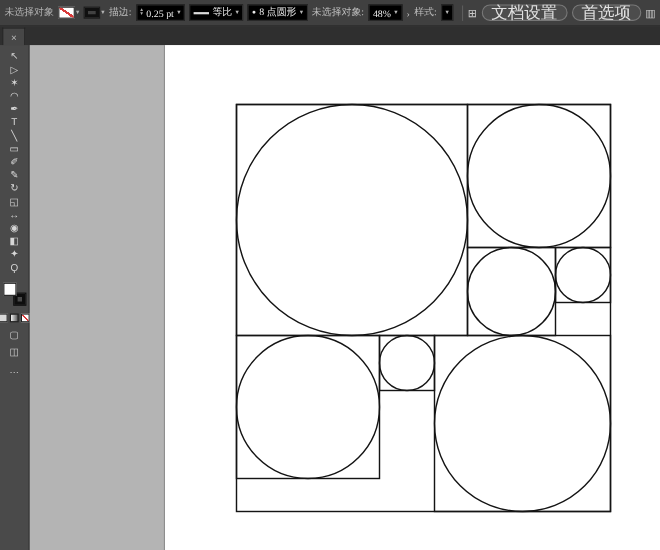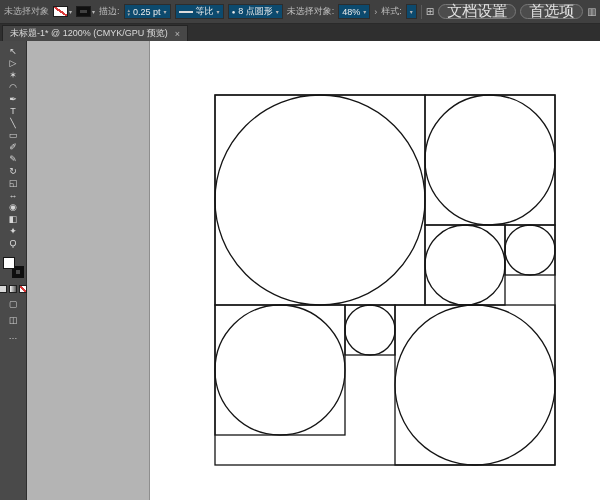--- a/index.html
+++ b/index.html
@@ -6,34 +6,34 @@
   body{
     width:600px;height:500px;position:relative;overflow:hidden;
     background:#404040;font-family:"Liberation Sans","DejaVu Sans",sans-serif;
     -webkit-font-smoothing:antialiased;
   }
   
   .control-bar{
     position:absolute;left:0;top:0;width:600px;height:24px;box-sizing:border-box;
     background:#404040;border-bottom:1px solid #2a2a2a;
     display:flex;align-items:center;gap:4px;padding:0 4px;
-    font-size:9px;color:#c8c8c8;white-space:nowrap;overflow:hidden;
+    font-size:9px;color:#c8c8c8;white-space:nowrap;overflow:hidden;font-family:Liberation Serif, serif;
   }
   .lbl{color:#bdbdbd;flex-shrink:0;}
   .no-sel{color:#b0b0b0;flex-shrink:0;}
   .swatch-group{display:flex;align-items:center;gap:1px;flex-shrink:0;}
   .swatch{width:15px;height:11px;border:1px solid #1c1c1c;background:#fff;position:relative;box-sizing:border-box;}
   .swatch.none::after{
     content:"";position:absolute;inset:0;
     background:linear-gradient(to top right,transparent 44%,#d93a3a 44%,#d93a3a 58%,transparent 58%);
   }
   .swatch.stroke{background:#414141;box-shadow:inset 0 0 0 3px #101010;}
   .caret{font-size:6px;color:#b5b5b5;line-height:1;}
   .field{
-    background:#0c4a6e;border:1px solid #2d2d2d;height:15px;box-sizing:border-box;
+    background:#000000;border:1px solid #2d2d2d;height:15px;box-sizing:border-box;
     display:flex;align-items:center;gap:3px;padding:0 3px;color:#ececec;flex-shrink:0;
   }
   .stepper{display:flex;flex-direction:column;justify-content:center;font-size:5px;line-height:4px;color:#aaa;}
   .profile-line{display:inline-block;width:14px;height:2px;background:#dcdcdc;}
   .dot{font-size:6px;color:#eaeaea;}
   .chev{color:#b5b5b5;font-size:9px;flex-shrink:0;}
   .right-group{margin-left:auto;display:flex;align-items:center;gap:4px;flex-shrink:0;}
   .sep{width:1px;height:14px;background:#5c5c5c;}
   .btn{
     background:#4c4c4c;border:1px solid #787878;border-radius:8px;height:15px;box-sizing:border-box;
@@ -142,21 +142,20 @@
       <div class="sep"></div>
       <span class="icon-btn">⊞</span>
       <div class="btn">文档设置</div>
       <div class="btn">首选项</div>
       <span class="icon-btn">▥</span>
     </div>
   </div>
 
   <div class="tab-bar">
     <div class="tab">
-      <span>未标题-1* @ 1200% (CMYK/GPU 预览)</span>
       <span class="close">×</span>
     </div>
   </div>
 
   <div class="toolbar">
     <div class="tool-list">
         <div class="tool">↖</div>
         <div class="tool">▷</div>
         <div class="tool">✶</div>
         <div class="tool">◠</div>

